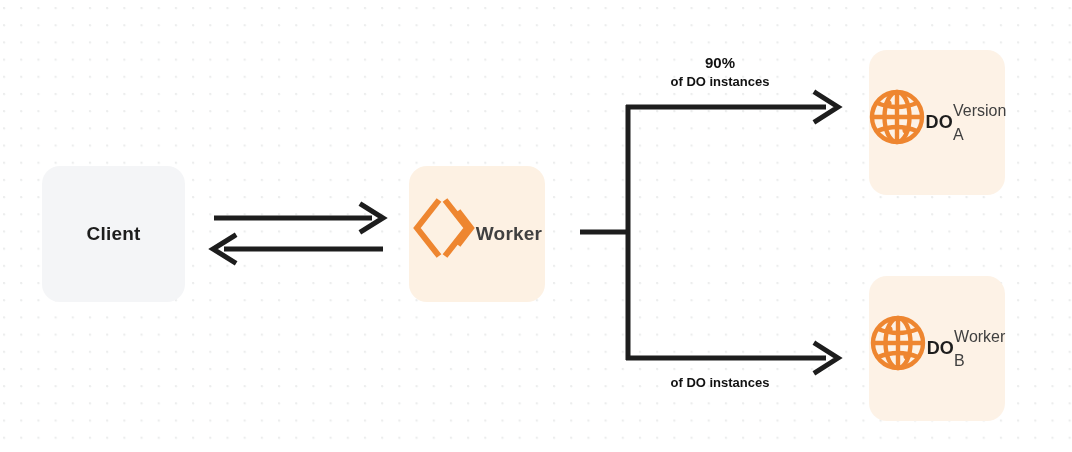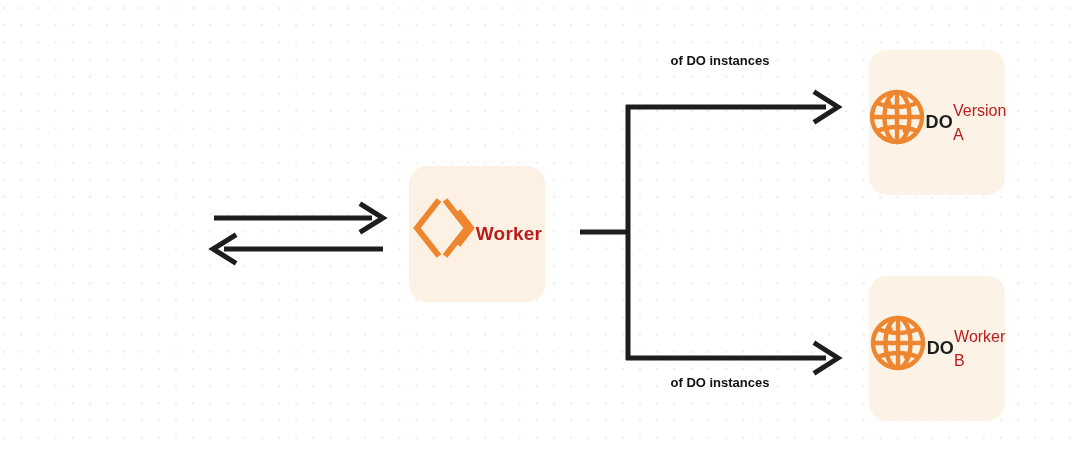--- a/index.html
+++ b/index.html
@@ -58,21 +58,21 @@
     background-color: #fdf1e3;
   }
   #worker-node .node-icon {
     margin-top: 6px;
     margin-bottom: 18px;
     line-height: 0;
   }
   #worker-node .node-title {
     font-size: 19px;
     font-weight: bold;
-    color: #b91c1c;
+    color: #404040;
     letter-spacing: 0.2px;
   }
 
   
   .do-node {
     width: 136px;
     height: 145px;
     background-color: #fdf2e6;
     left: 869px;
   }
@@ -86,21 +86,21 @@
   .do-node .node-title {
     font-size: 18px;
     font-weight: bold;
     color: #1d1d1d;
     letter-spacing: 0.2px;
     line-height: 1.25;
   }
   .do-node .node-subtitle {
     font-size: 16px;
     font-weight: normal;
-    color: #b91c1c;
+    color: #404040;
     line-height: 1.45;
   }
 
   
   .edge-label {
     position: absolute;
     text-align: center;
     color: #111111;
     font-weight: bold;
     line-height: 1.42;
@@ -160,20 +160,23 @@
       <line x1="626" y1="107" x2="826" y2="107" stroke="#1d1d1d" stroke-width="5" stroke-linecap="butt"></line>
       <polyline points="816,93 838,107 816,121" fill="none" stroke="#1d1d1d" stroke-width="5" stroke-linecap="square" stroke-linejoin="miter"></polyline>
     </g>
 
     <g>
       <line x1="626" y1="358" x2="826" y2="358" stroke="#1d1d1d" stroke-width="5" stroke-linecap="butt"></line>
       <polyline points="816,344 838,358 816,372" fill="none" stroke="#1d1d1d" stroke-width="5" stroke-linecap="square" stroke-linejoin="miter"></polyline>
     </g>
   </svg>
 
+  <div class="node" id="client-node">
+    <span class="node-title">Client</span>
+  </div>
 
   <div class="node" id="worker-node">
     <span class="node-icon">
       <svg width="64" height="62" viewBox="0 0 64 62" xmlns="http://www.w3.org/2000/svg">
 
         <polyline points="27,3 5,31 27,59" fill="none" stroke="#ee8630" stroke-width="6" stroke-linecap="butt" stroke-linejoin="miter"></polyline>
 
         <polyline points="33,3 55,31 33,59" fill="none" stroke="#ee8630" stroke-width="6" stroke-linecap="butt" stroke-linejoin="miter"></polyline>
 
         <polyline points="46,14 59,31 46,48" fill="none" stroke="#ee8630" stroke-width="6" stroke-linecap="butt" stroke-linejoin="miter"></polyline>
@@ -210,20 +213,21 @@
         <path d="M 9 43 Q 29 35 49 43" fill="none" stroke="#ee8630" stroke-width="4.4"></path>
         <circle cx="20" cy="15.5" r="3.6" fill="#ee8630"></circle>
         <circle cx="38" cy="42" r="3.6" fill="#ee8630"></circle>
       </svg>
     </span>
     <span class="node-title">DO</span>
     <span class="node-subtitle">Worker B</span>
   </div>
 
   <div class="edge-label" id="label-top">
+    <span class="pct">90%</span>
     <span class="sub">of DO instances</span>
   </div>
 
   <div class="edge-label" id="label-bottom">
     <span class="sub">of DO instances</span>
   </div>
 
 </div>
 
 </body></html>

